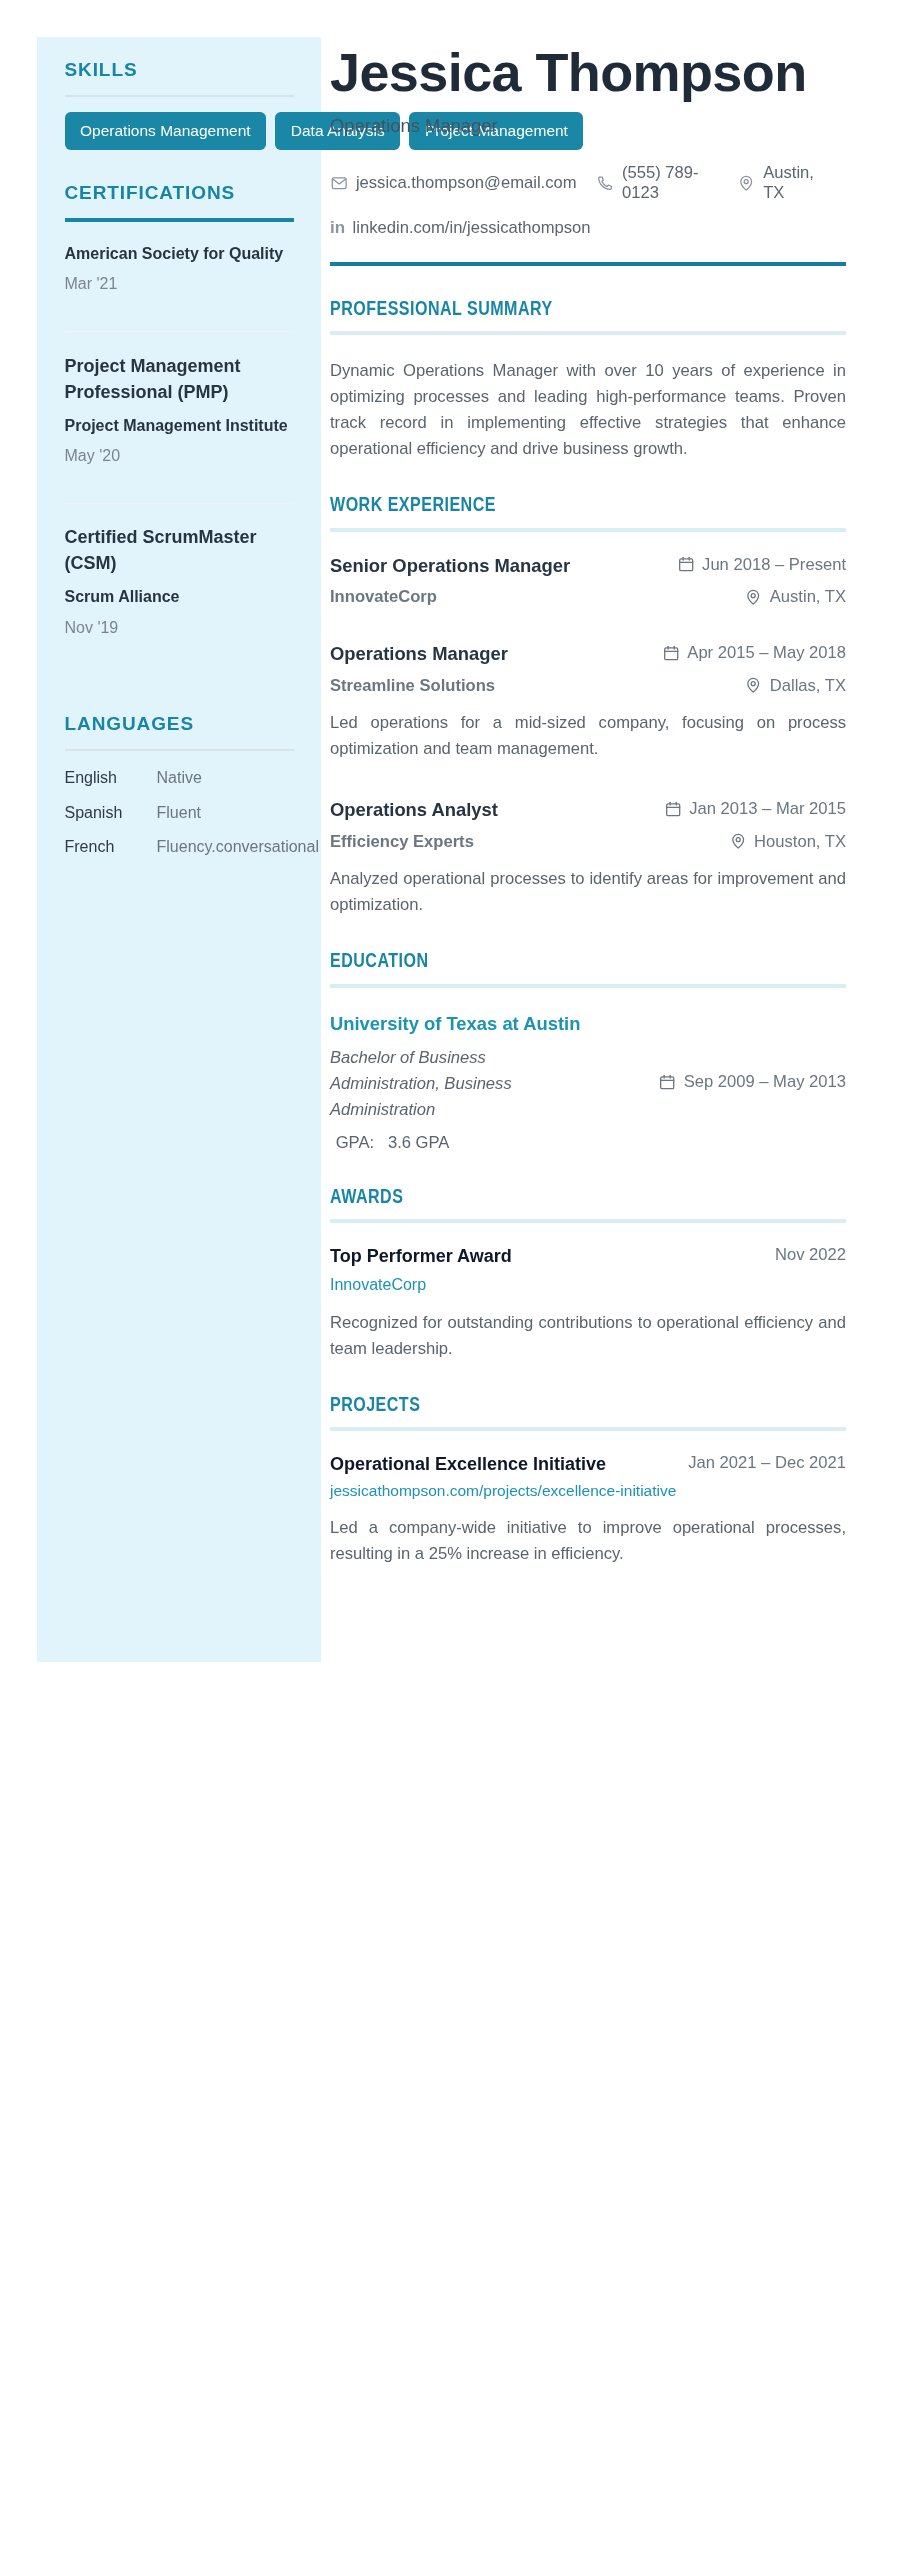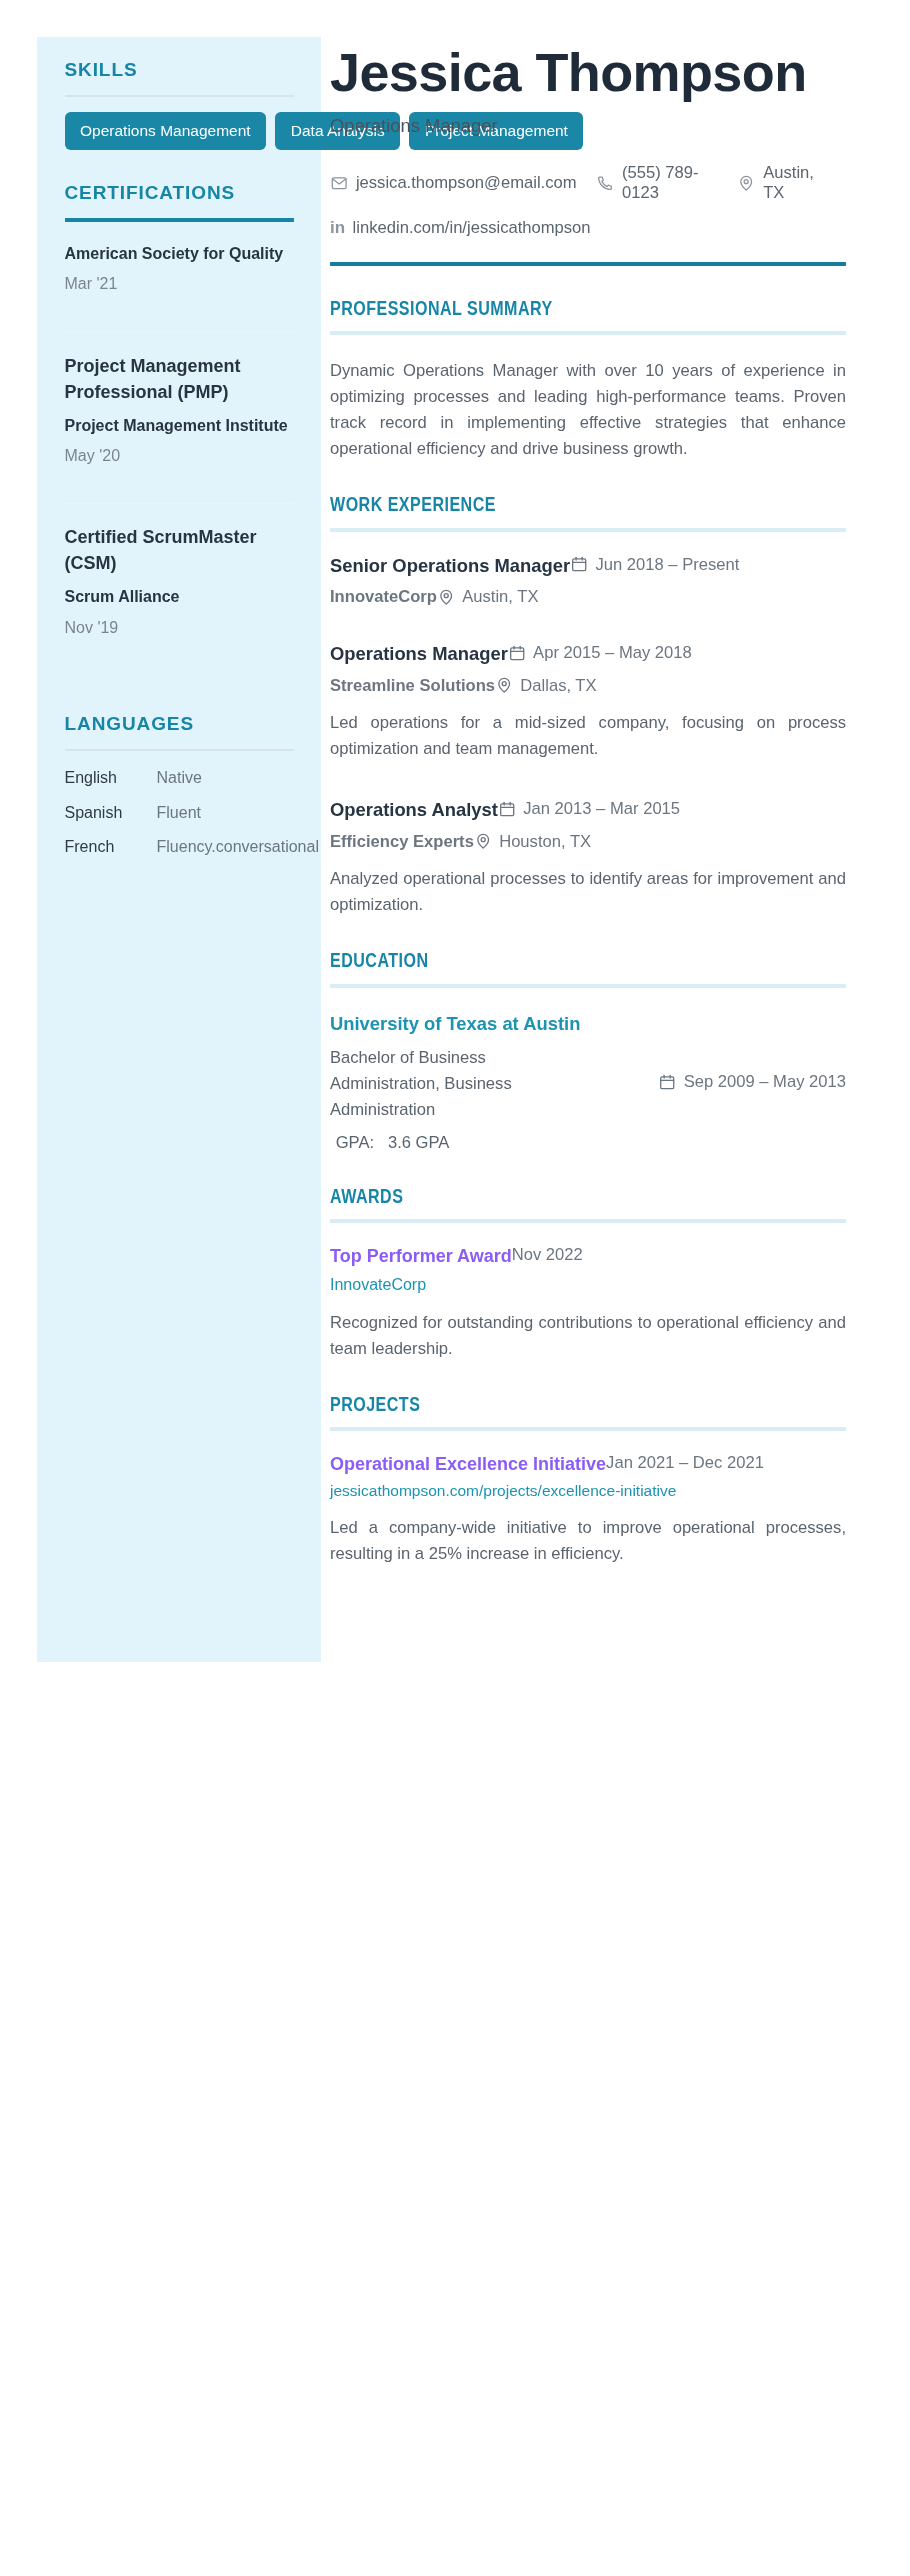--- a/index.html
+++ b/index.html
@@ -69,36 +69,36 @@
   }
   .sec-rule { height:4px; background:#d9edf4; margin-top:11.5px; }
 
   .para {
     font-size:16.6px; color:#5a646e; line-height:26px; text-align:justify;
     hyphens:auto; -webkit-hyphens:auto; margin-top:23px;
   }
 
   .job { margin-top:23px; }
   .job + .job { margin-top:37px; }
-  .row { display:flex; justify-content:flex-start; align-items:flex-start; }
+  .row { display:flex; justify-content:space-between; align-items:flex-start; }
   .job-title { font-size:18.4px; font-weight:bold; color:#273442; line-height:22px; }
   .meta { display:flex; align-items:center; gap:6.9px; font-size:16.6px; color:#6b7680; line-height:19.5px; }
   .meta .icon svg { stroke:#6b7680; }
   .company-row { margin-top:10.3px; }
   .company { font-size:16.6px; font-weight:bold; color:#6b7680; line-height:19.5px; }
   .job .para { margin-top:15px; }
 
   .edu-wrap { display:flex; justify-content:space-between; margin-top:23px; }
   .edu-left { width:252px; }
   .school { font-size:18.4px; font-weight:bold; color:#1b93b1; line-height:26px; }
-  .degree { font-size:16.6px; color:#5a646e; line-height:26px; margin-top:8px; }
+  .degree { font-size:16.6px; color:#5a646e; line-height:26px; margin-top:8px;font-style:italic; }
   .gpa-row { display:flex; gap:13.8px; margin-top:8px; padding-left:5.7px; font-size:16.6px; color:#5a646e; line-height:23px; }
 
   .entry { margin-top:22px; }
-  .entry-title { font-size:18px; font-weight:bold; color:#8b5cf6; line-height:22px; }
+  .entry-title { font-size:18px; font-weight:bold; color:#0f172a; line-height:22px; }
   .entry-date { font-size:16.6px; color:#6b7680; line-height:20.6px; }
   .entry-org { font-size:16px; color:#1b93b1; line-height:19.5px; margin-top:8px; }
   .entry-link { font-size:15.5px; color:#1b93b1; line-height:18.4px; margin-top:6.9px; }
   .entry .para { margin-top:15px; }
 </style>
 </head>
 <body>
 
 <div class="page">
 

